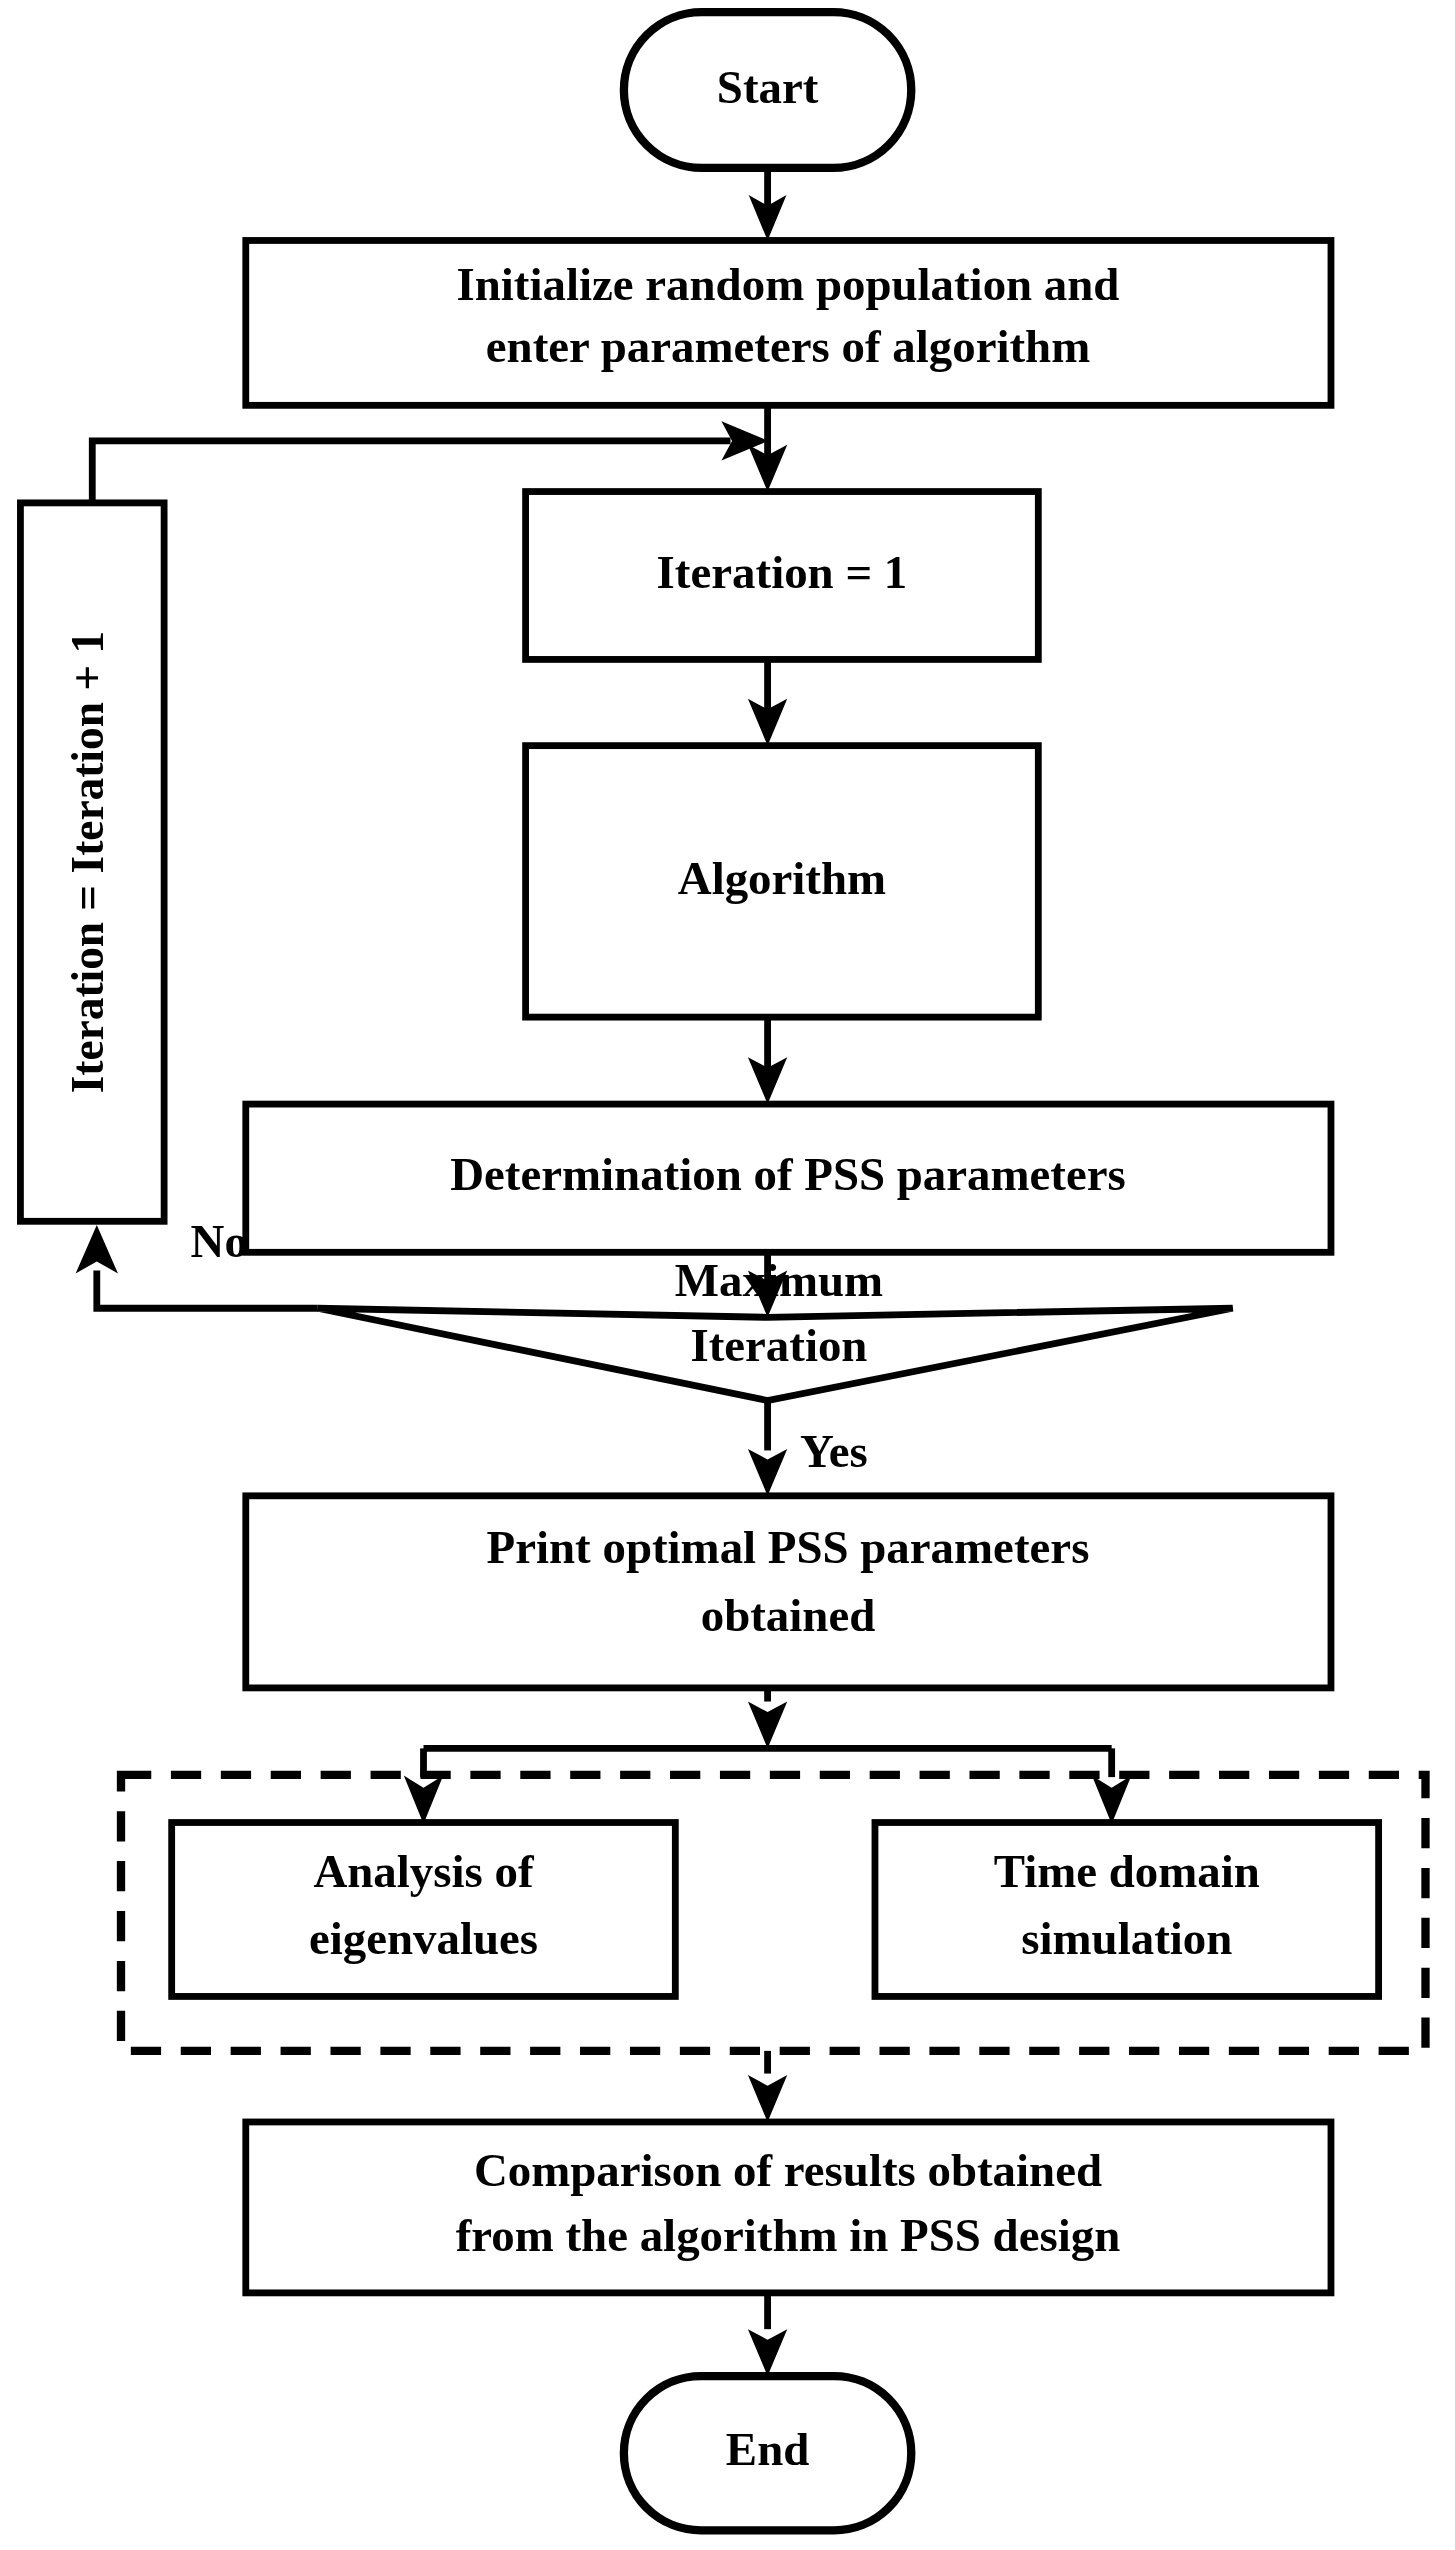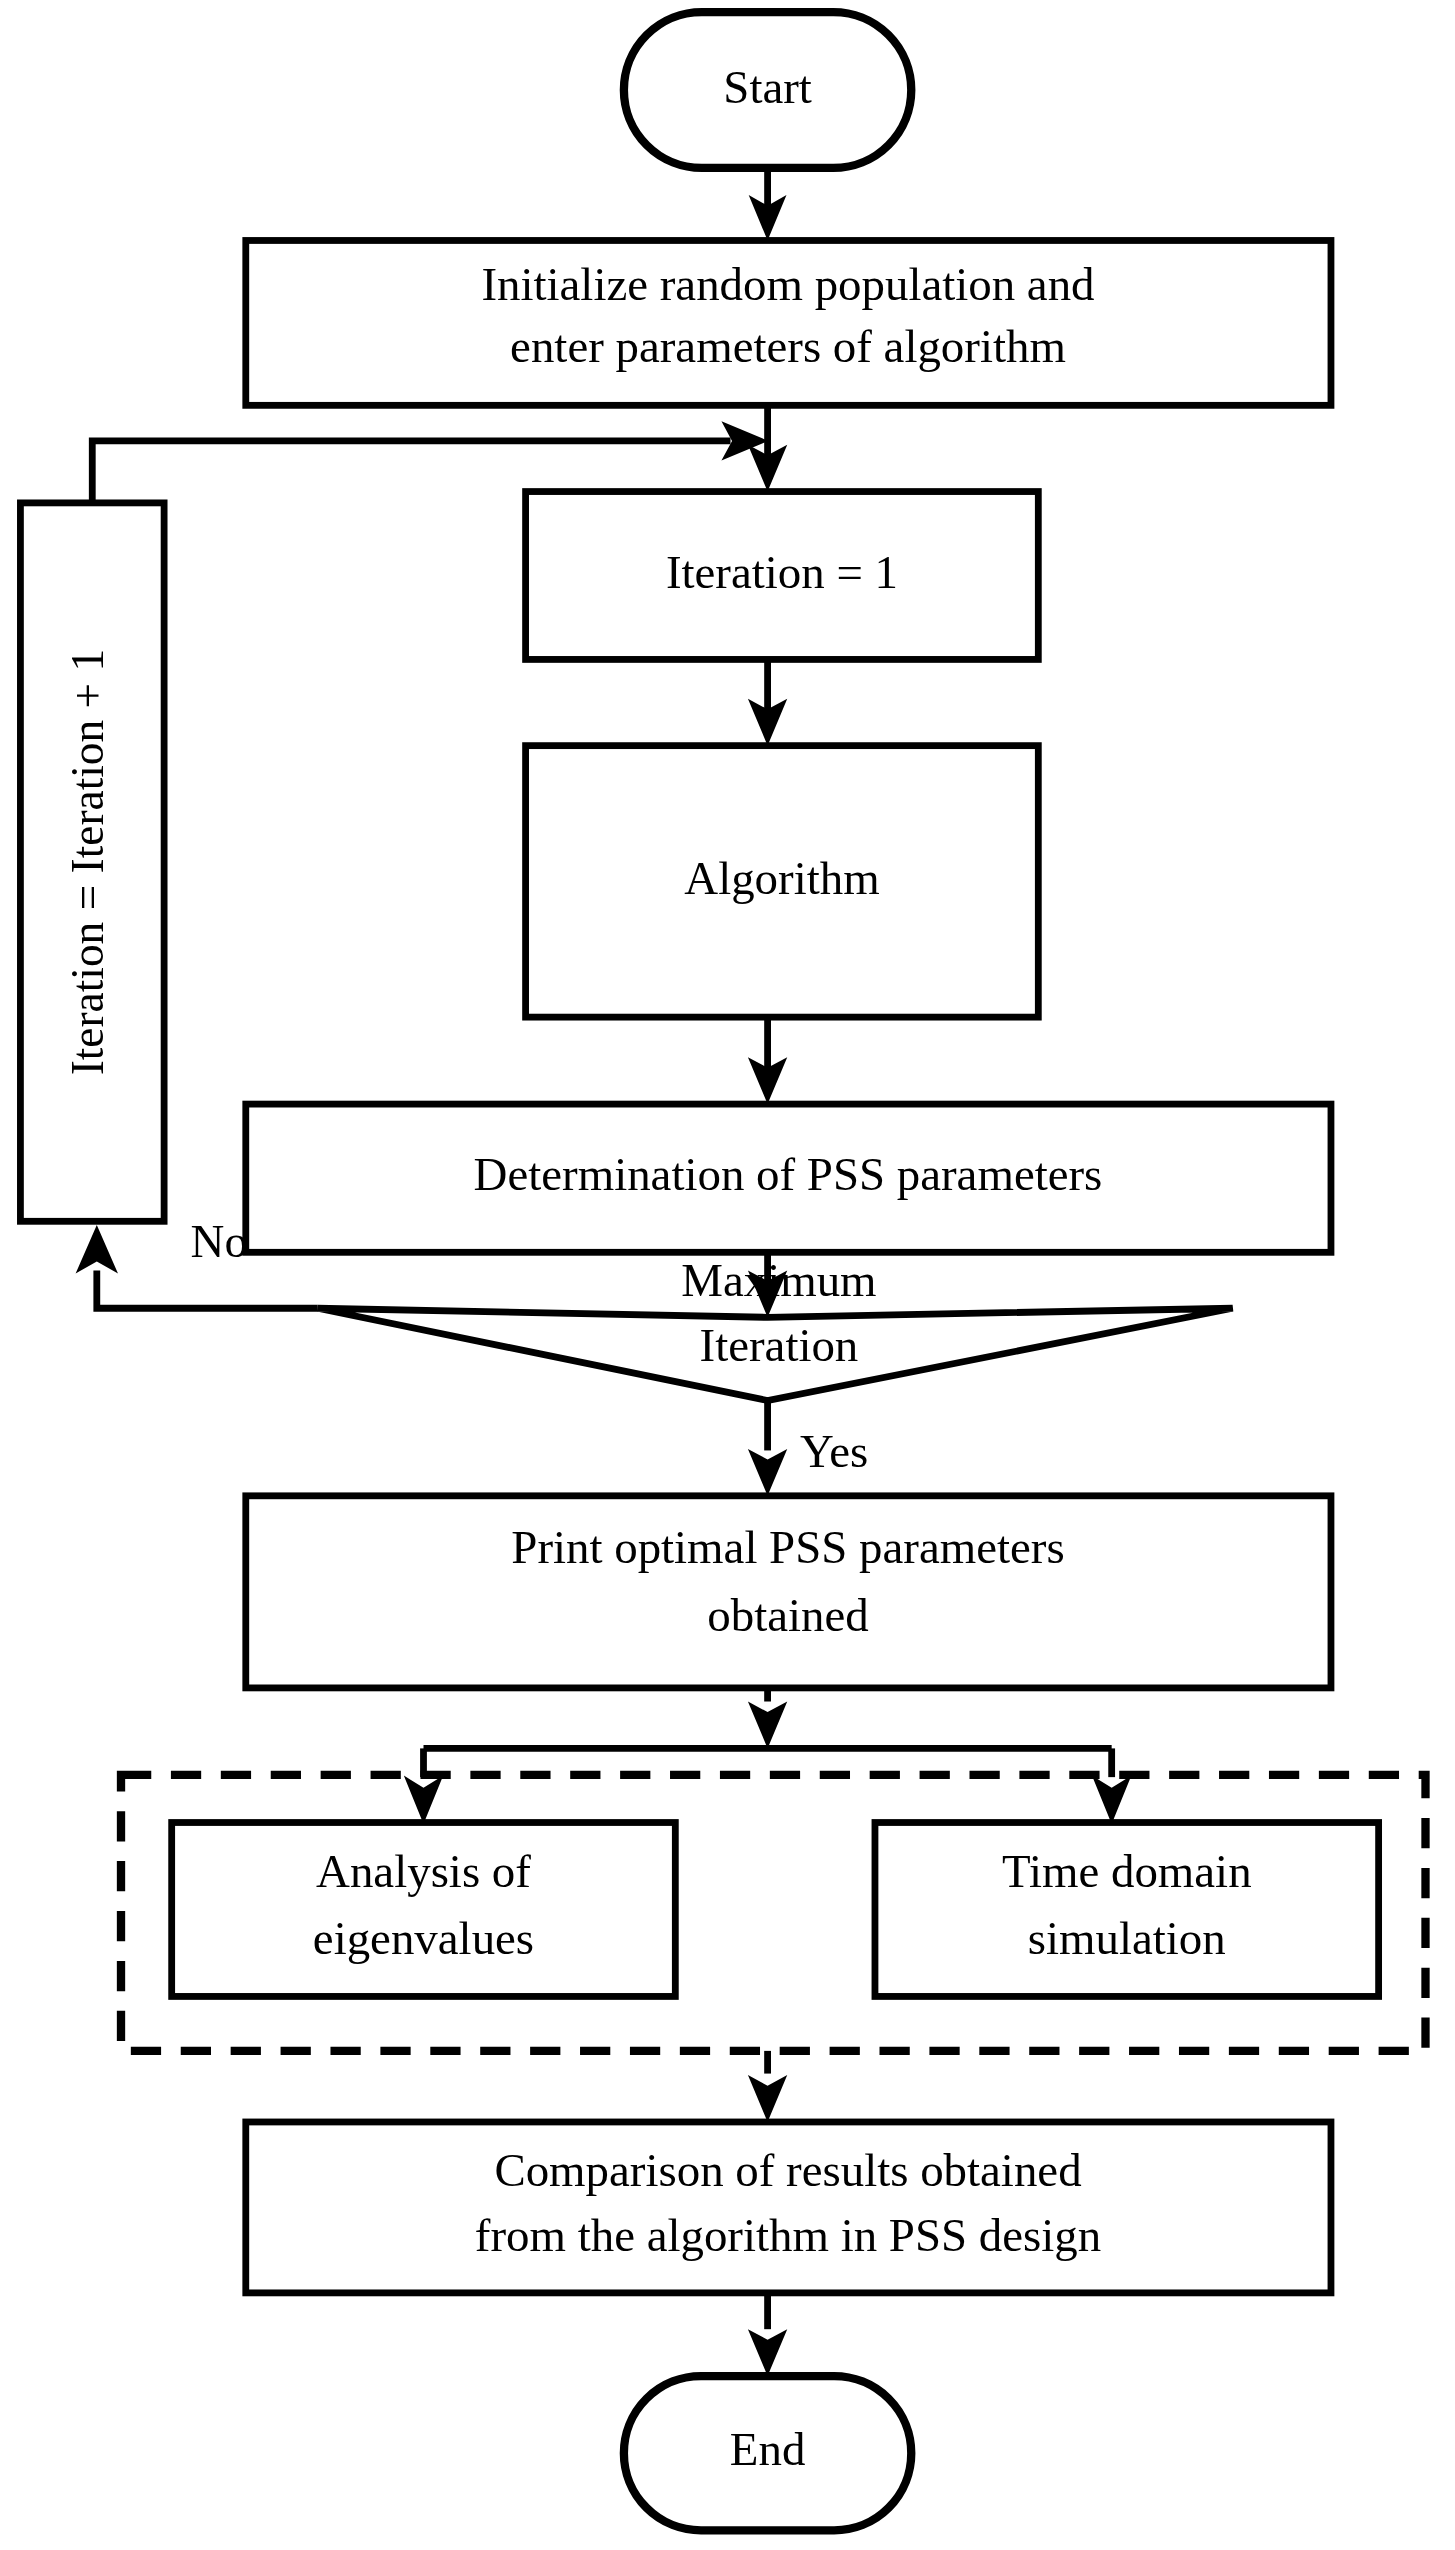--- a/index.html
+++ b/index.html
@@ -10,20 +10,21 @@
   }
   body {
     font-family: "Liberation Serif", "DejaVu Serif", serif;
   }
   #flowchart-root {
     position: relative;
     width: 1455px;
     height: 2550px;
     background: #ffffff;
     overflow: hidden;
+    font-weight: bold;
   }
   svg.fc-canvas {
     position: absolute;
     top: 0;
     left: 0;
     width: 1455px;
     height: 2550px;
     display: block;
   }
   .fc-shape {

